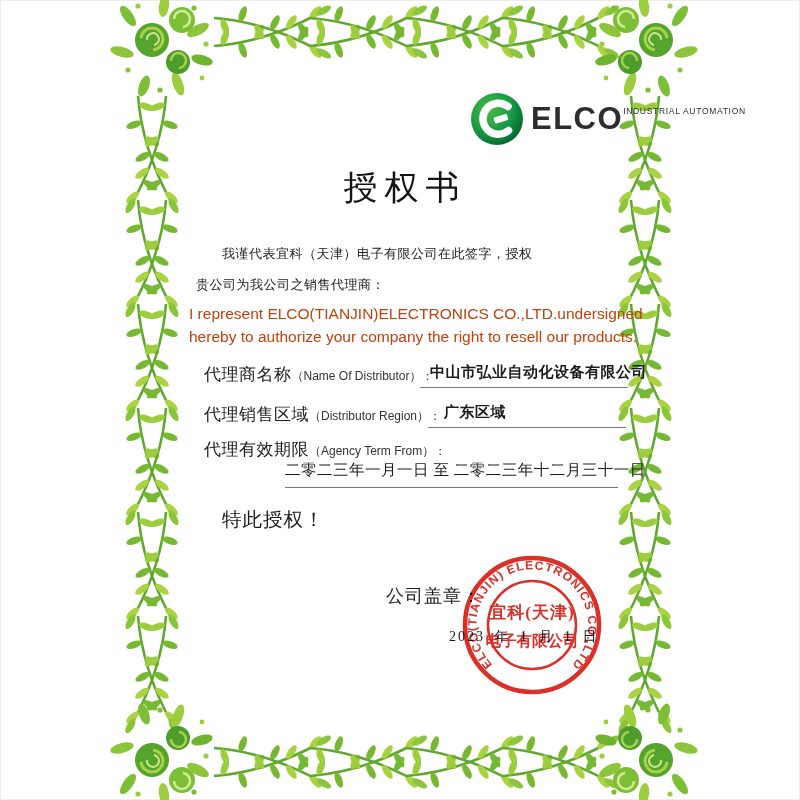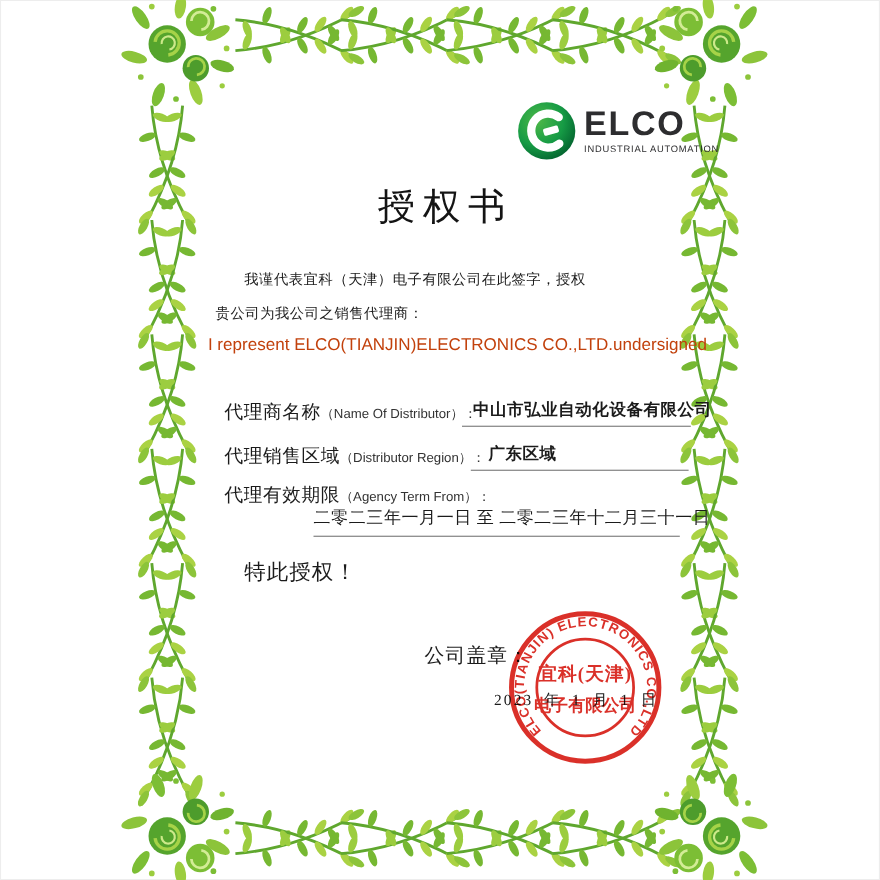--- a/index.html
+++ b/index.html
@@ -2,21 +2,21 @@
 <html><head>
 <meta charset="utf-8">
 <style>
   html,body{margin:0;padding:0;background:#fff;}
   .page{position:relative;width:800px;height:800px;background:#fff;overflow:hidden;
         font-family:"Liberation Serif","DejaVu Serif",serif;color:#1b1b1b;
         box-shadow:inset 0 0 0 1px #ededed;}
   .border-svg{position:absolute;left:0;top:0;pointer-events:none;}
 
   .logo{position:absolute;left:470px;top:92px;display:flex;align-items:center;gap:7px;}
-  .logo-txt{display:flex;flex-direction:column;}
+  .logo-txt{display:flex;flex-direction:row;}
   .brand{font-family:"Liberation Sans","DejaVu Sans",sans-serif;font-weight:bold;
          font-size:31px;line-height:30px;letter-spacing:1.5px;color:#2d2d2f;}
   .tagline{font-family:"Liberation Sans","DejaVu Sans",sans-serif;font-weight:normal;
          font-size:8.5px;letter-spacing:0.7px;color:#2d2d2f;margin-top:2px;}
 
   .title{position:absolute;left:0;top:165px;width:810px;text-align:center;
          font-size:34px;letter-spacing:7px;color:#141414;}
 
   .cn-para{position:absolute;left:196px;top:238px;font-size:13px;line-height:31px;
            letter-spacing:0.5px;white-space:nowrap;}
@@ -142,20 +142,21 @@
 
   <div class="title">授权书</div>
 
   <div class="cn-para">
     <div class="cn-l1">我谨代表宜科（天津）电子有限公司在此签字，授权</div>
     <div class="cn-l2">贵公司为我公司之销售代理商：</div>
   </div>
 
   <div class="en-para">
     <div>I represent ELCO(TIANJIN)ELECTRONICS CO.,LTD.undersigned</div>
+    <div>hereby to authorize your company the right to resell our products.</div>
   </div>
 
   <div class="row" style="top:363px;">
     <span class="lcn">代理商名称</span><span class="len">（Name Of Distributor）：</span>
     <span class="fill f1"><span class="val">中山市弘业自动化设备有限公司</span></span>
   </div>
 
   <div class="row" style="top:403px;">
     <span class="lcn">代理销售区域</span><span class="len">（Distributor Region）：</span>
     <span class="fill f2"><span class="val">广东区域</span></span>

